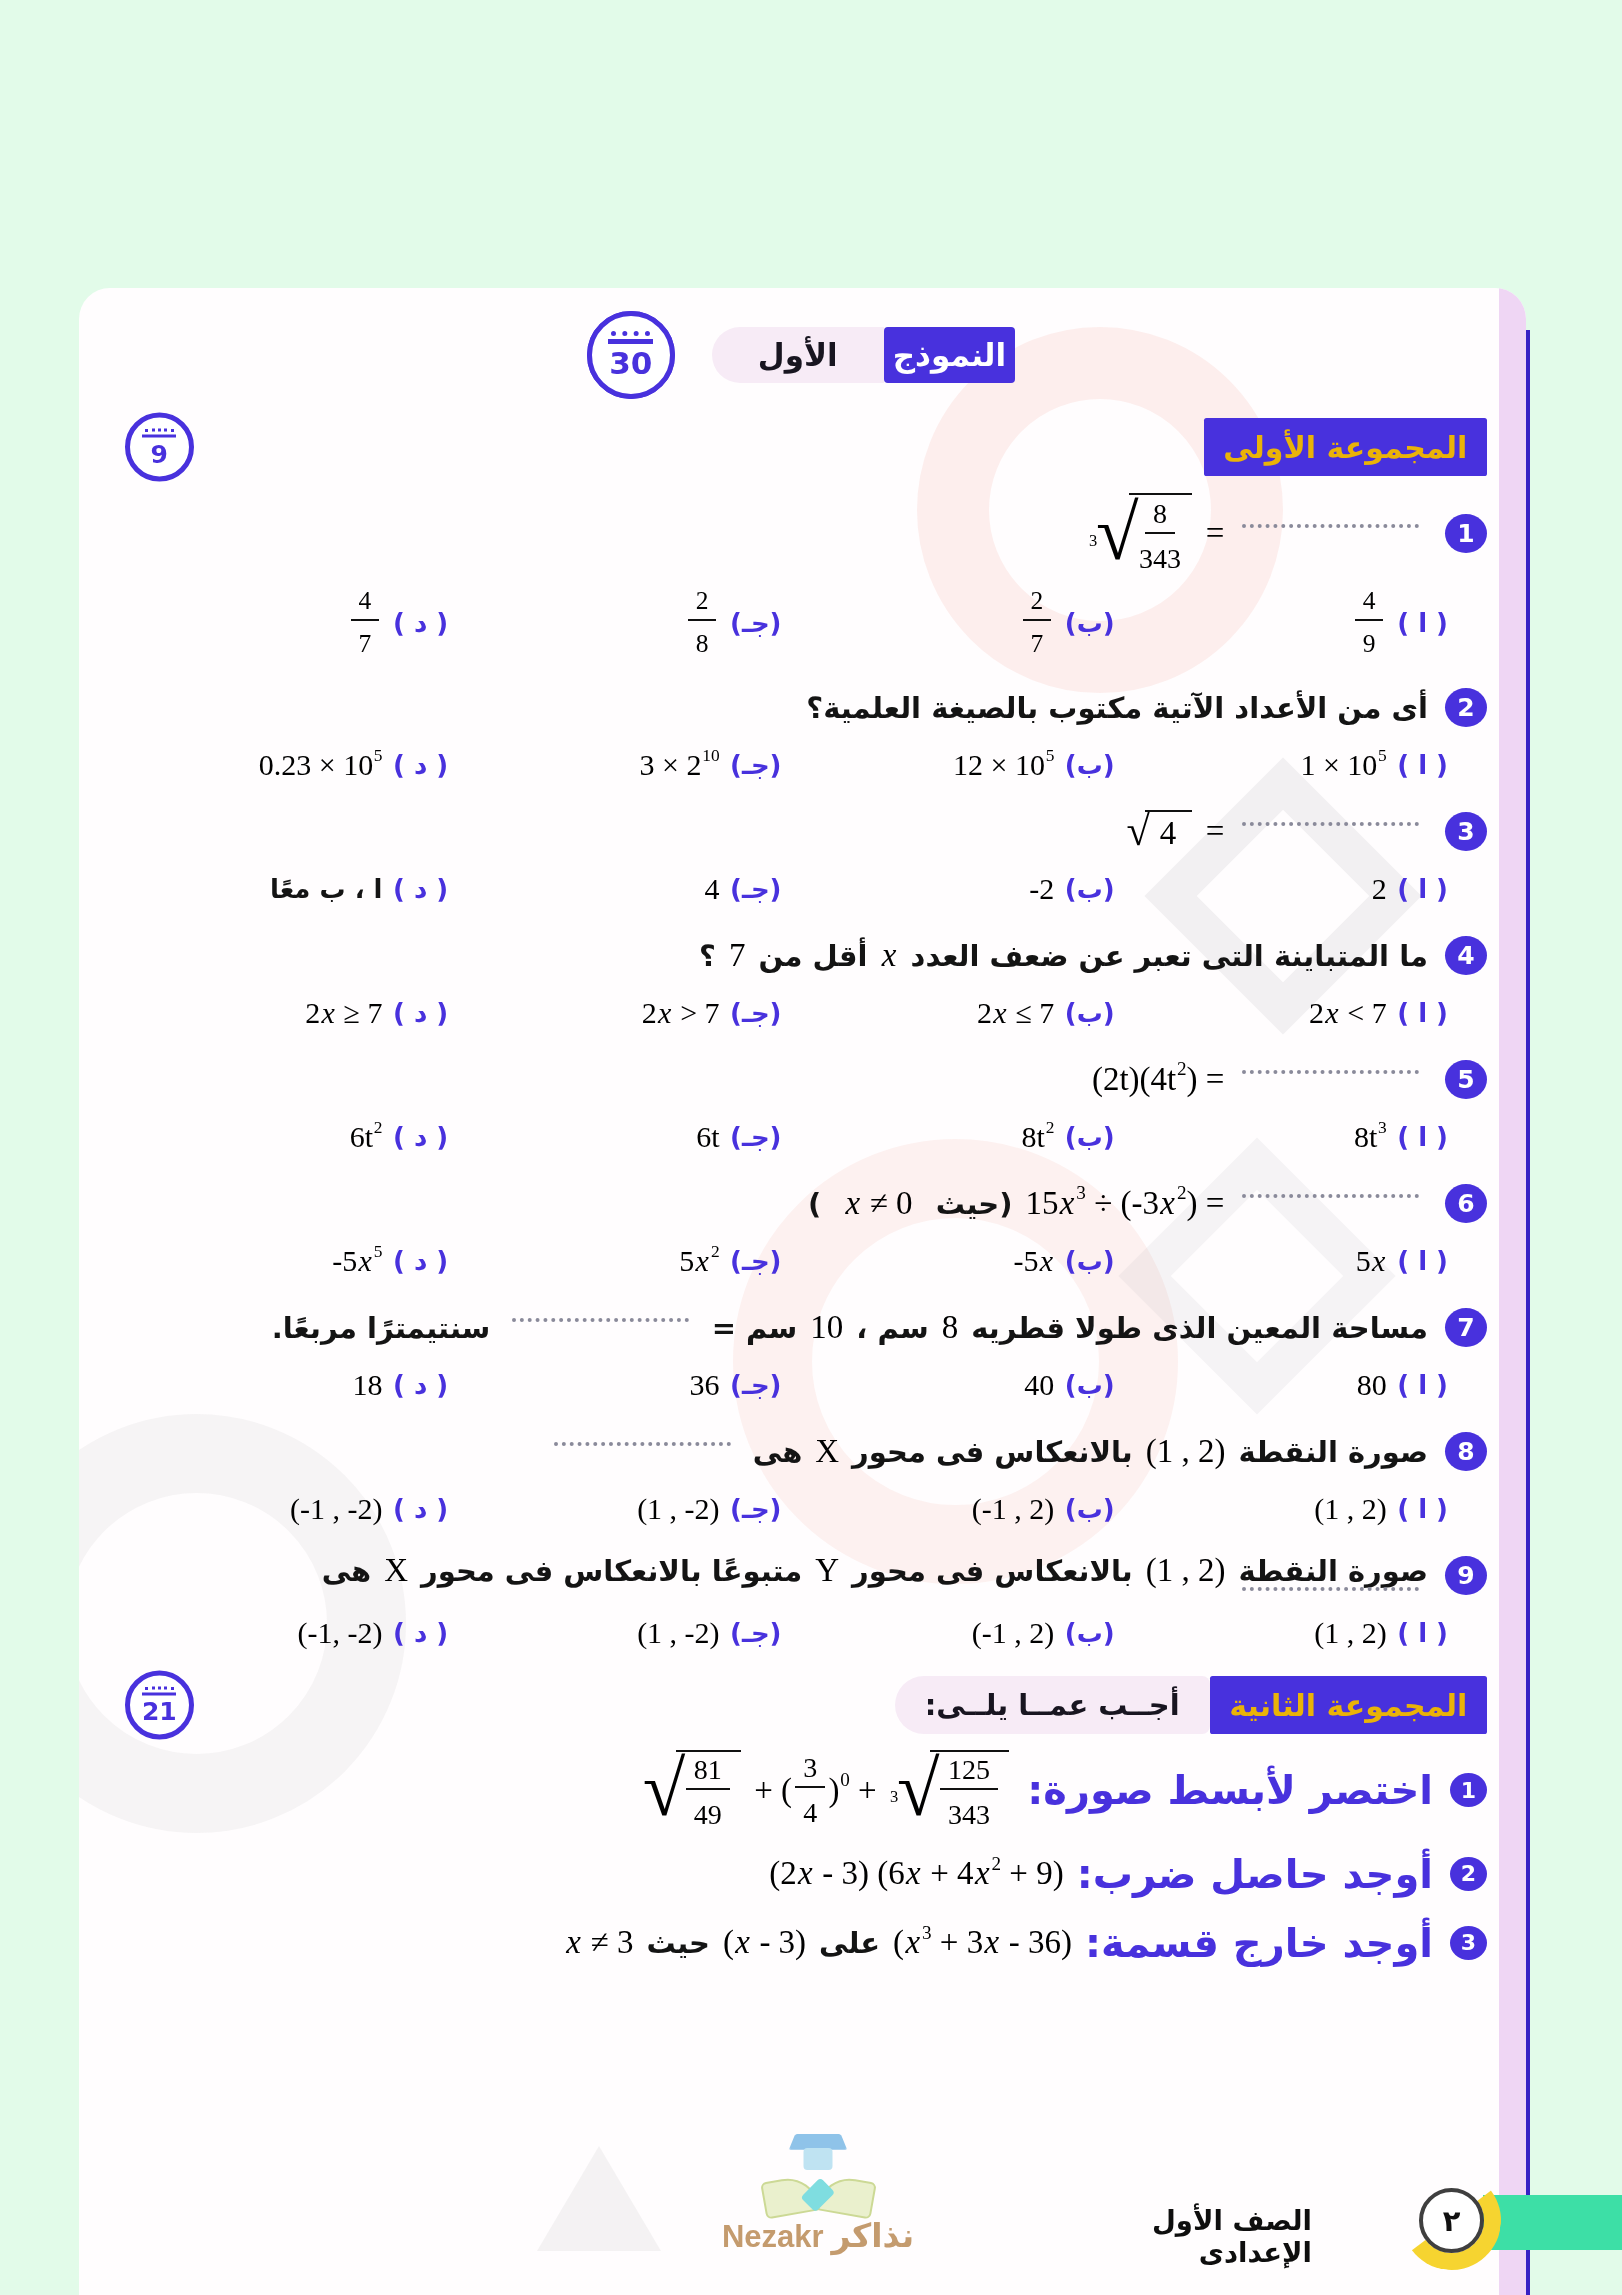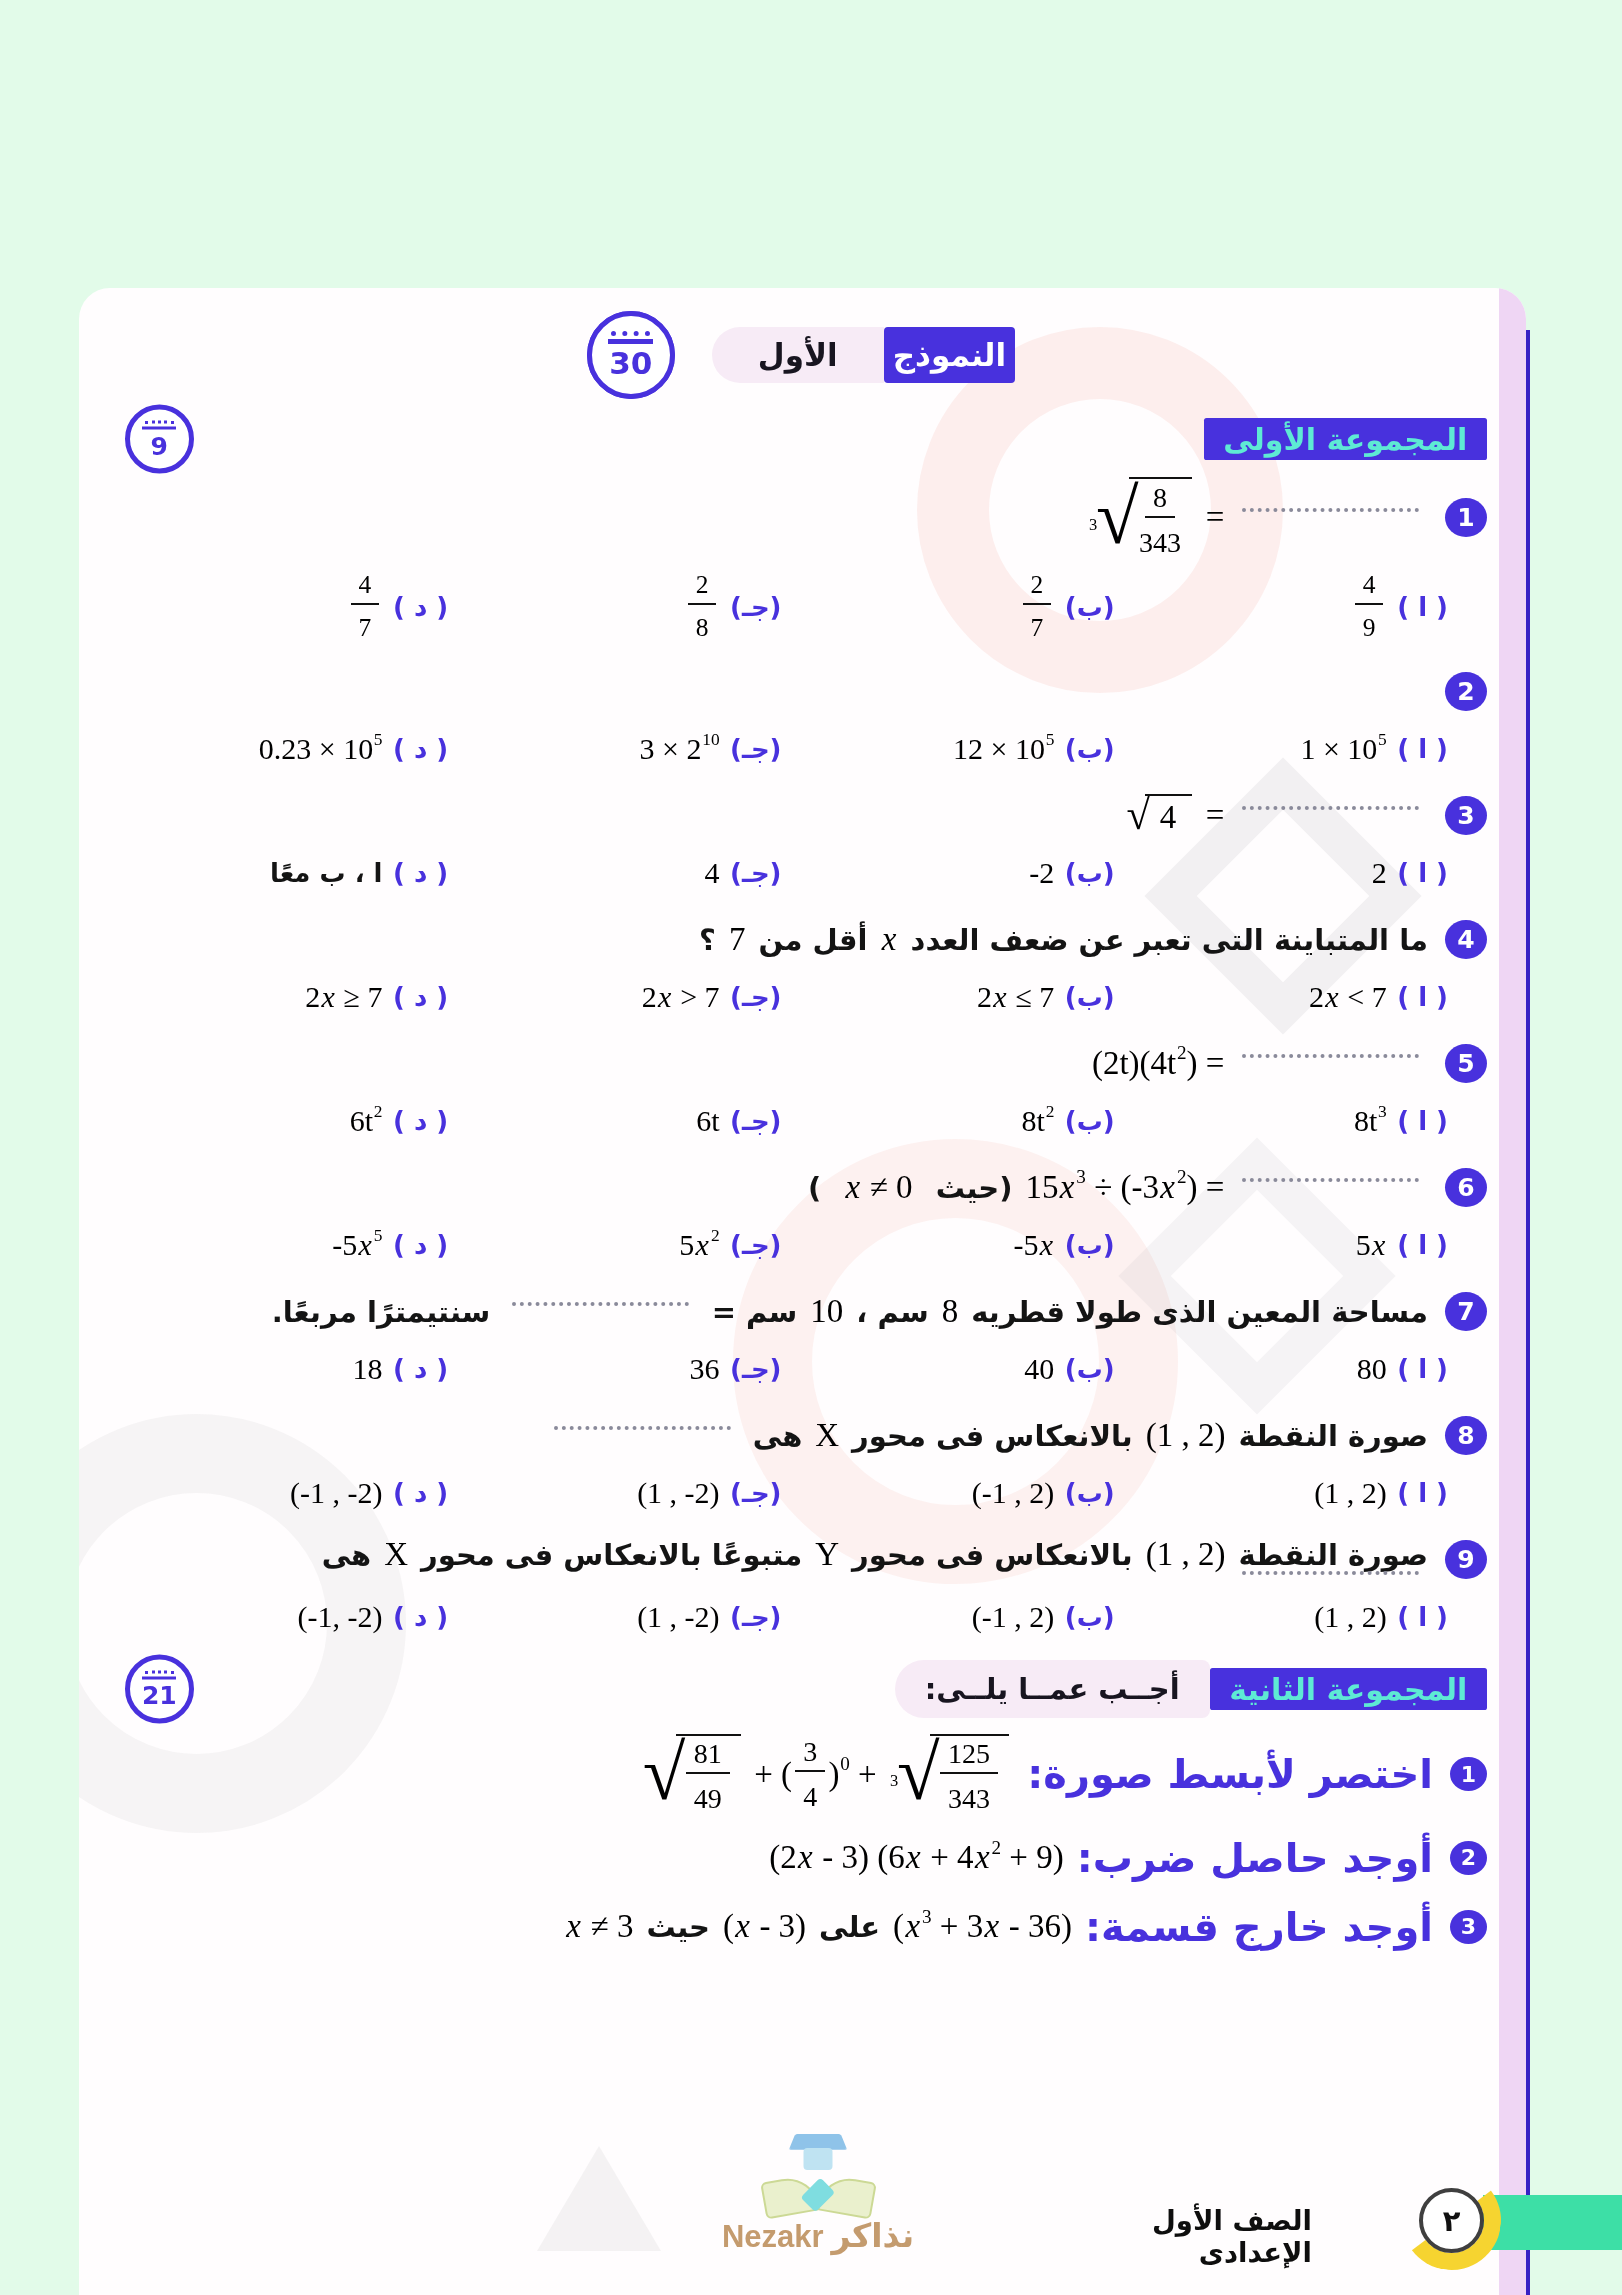--- a/index.html
+++ b/index.html
@@ -36,21 +36,21 @@
   .score.side .sc-num{font-size:25px;}
   
   .model-row{display:flex;direction:rtl;justify-content:center;align-items:center;gap:37px;margin-top:9.8px;min-height:88px;}
   .model-pair{display:inline-flex;direction:rtl;align-items:stretch;}
   .model-blue{background:var(--accent);color:#fff;font-weight:700;font-size:31px;padding:0 9px;
     height:56px;display:flex;align-items:center;border-radius:3.9px;}
   .model-pink{background:var(--pink);color:#181520;font-weight:700;font-size:31px;padding:0 46px;
     height:56px;display:flex;align-items:center;border-radius:29px 0 0 29px;}
   
   .group-row{position:relative;display:flex;direction:rtl;align-items:center;margin-top:19.6px;}
-  .gbox{background:var(--accent);color:#5eead4;font-weight:700;font-size:30px;padding:0 19.6px;height:42px;
+  .gbox{background:var(--accent);color:#eab308;font-weight:700;font-size:30px;padding:0 19.6px;height:58px;
     display:flex;align-items:center;border-radius:2.6px;white-space:nowrap;}
   .gsub{background:var(--pink);color:#181520;font-weight:700;font-size:29px;padding:0 30px;height:58px;
     display:flex;align-items:center;border-radius:29px 7.9px 7.9px 29px;white-space:nowrap;}
   .score-side{position:absolute;left:9.8px;top:50%;transform:translateY(-50%);}
   .g2-head{margin-top:26px;}
   
   #g1-questions{margin-top:17px;}
   .qblock{margin-bottom:22px;}
   .qrow{display:flex;direction:rtl;align-items:center;gap:17px;min-height:55px;}
   .qnum{flex:none;width:42px;height:39px;border-radius:50%;background:var(--accent);color:#fff;
@@ -206,20 +206,23 @@
                     <span class="fd">7</span>
                   </span>
                 </span>
               </span>
             </span>
           </div>
         </div>
         <div class="qblock">
           <div class="qrow">
             <span class="qnum">2</span>
+            <span class="qstem">
+              <span class="ar">أى من الأعداد الآتية مكتوب بالصيغة العلمية؟</span>
+            </span>
           </div>
           <div class="opts">
             <span class="opt">
               <span class="olabel">( ا )</span>
               <span class="oval">
                 <span class="m">
                   <span class="mr">1 × 10</span>
                   <span class="msup">5</span>
                 </span>
               </span>

